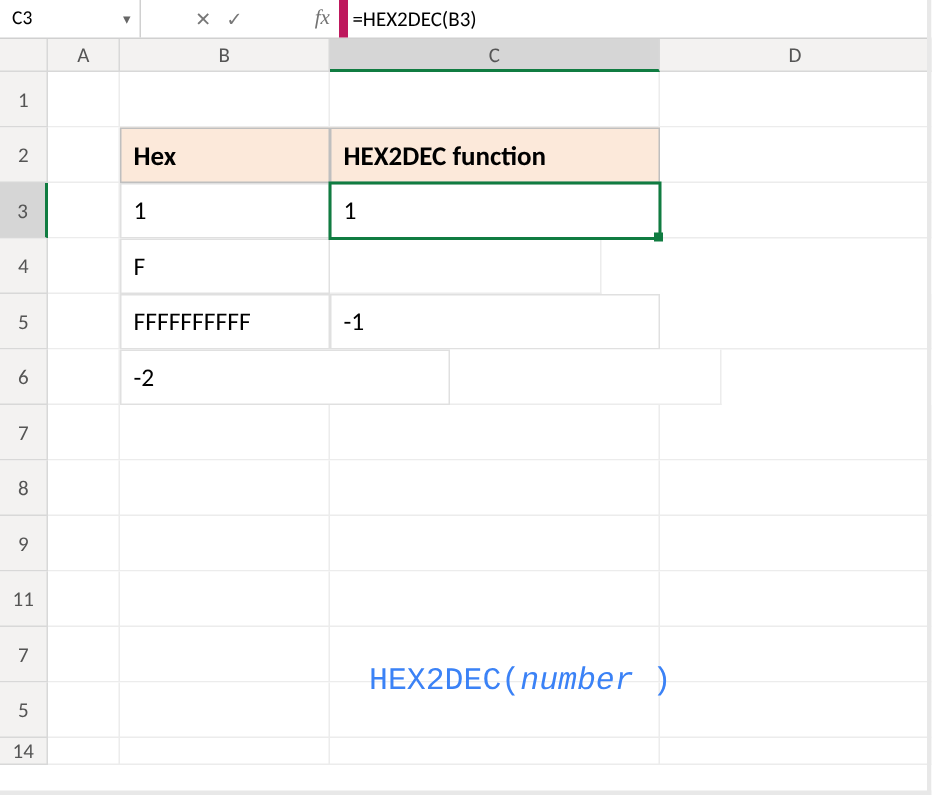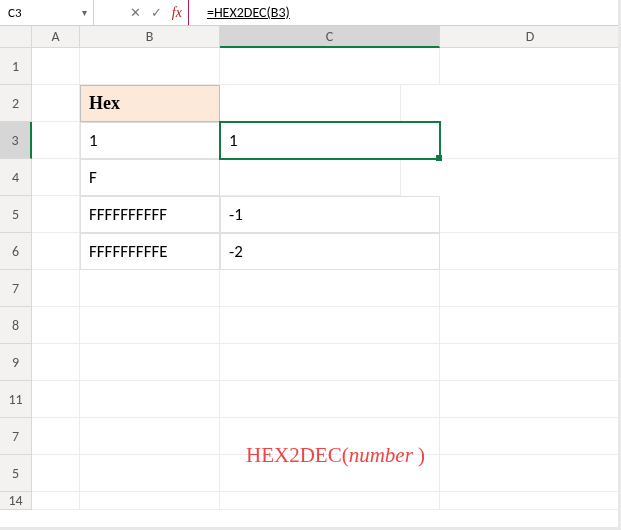--- a/index.html
+++ b/index.html
@@ -45,31 +45,31 @@
     display: flex;
     align-items: center;
     gap: 10px;
     padding: 0 6px;
     color: #777;
     font-size: 13px;
   }
   .fb-icons .fx {
     font-style: italic;
     font-family: "Times New Roman", serif;
-    color: #b91c1c;
+    color: #737373;
     font-size: 14px;
+    margin-left: 38px;
   }
   .formula-input {
     flex: 1;
     display: flex;
     align-items: center;
-    padding-left: 18px;
+    padding-left: 3px;
     font-size: 14px;
-    border-left: 1px solid #be185d;
-    text-decoration: underline;
+    border-left: 6px solid #be185d;
   }
 
   
   .grid-wrap {
     position: relative;
     display: flex;
     flex-direction: column;
   }
 
   
@@ -133,21 +133,20 @@
     position: relative;
     background: #fff;
   }
 
   
   .th {
     background: #fce9da;
     font-weight: bold;
     font-size: 18px;
     border: 1px solid #bfbfbf;
-    font-family: Liberation Serif, serif;
   }
   .td {
     border: 1px solid #e0e0e0;
   }
 
   
   .selected-cell {
     outline: 2px solid #107c41;
     outline-offset: -1px;
     z-index: 3;
@@ -160,23 +159,23 @@
     height: 6px;
     background: #107c41;
     z-index: 4;
   }
 
   
   .syntax-hint {
     position: absolute;
     left: 246px;
     top: 443px;
-    font-family: Liberation Serif, serif;
+    font-family: Liberation Mono, monospace;
     font-size: 21px;
-    color: #ef4444;
+    color: #3b82f6;
     z-index: 10;
   }
   .syntax-hint .arg {
     font-style: italic;
   }
 
   
   .page-edge-r {
     position: absolute;
     right: 0; top: 0; bottom: 0; width: 3px;
@@ -224,20 +223,23 @@
     <div class="cell colC"></div>
     <div class="cell colD"></div>
   </div>
 
   <div class="row">
     <div class="row-h">2</div>
     <div class="cell colA"></div>
     <div class="cell th colB">
         <span>Hex</span>
       </div>
+    <div class="cell th colC">
+        <span>HEX2DEC function</span>
+      </div>
     <div class="cell colD"></div>
   </div>
 
   <div class="row">
     <div class="row-h selected">3</div>
     <div class="cell colA"></div>
     <div class="cell td colB">
         <span>1</span>
       </div>
     <div class="cell td colC selected-cell">
@@ -264,23 +266,20 @@
       </div>
     <div class="cell td colC">
         <span>-1</span>
       </div>
     <div class="cell colD"></div>
   </div>
 
   <div class="row">
     <div class="row-h">6</div>
     <div class="cell colA"></div>
-    <div class="cell td colB">
-        <span>FFFFFFFFFE</span>
-      </div>
     <div class="cell td colC">
         <span>-2</span>
       </div>
     <div class="cell colD"></div>
   </div>
 
   <div class="row">
     <div class="row-h">7</div>
     <div class="cell colA"></div>
     <div class="cell colB"></div>

